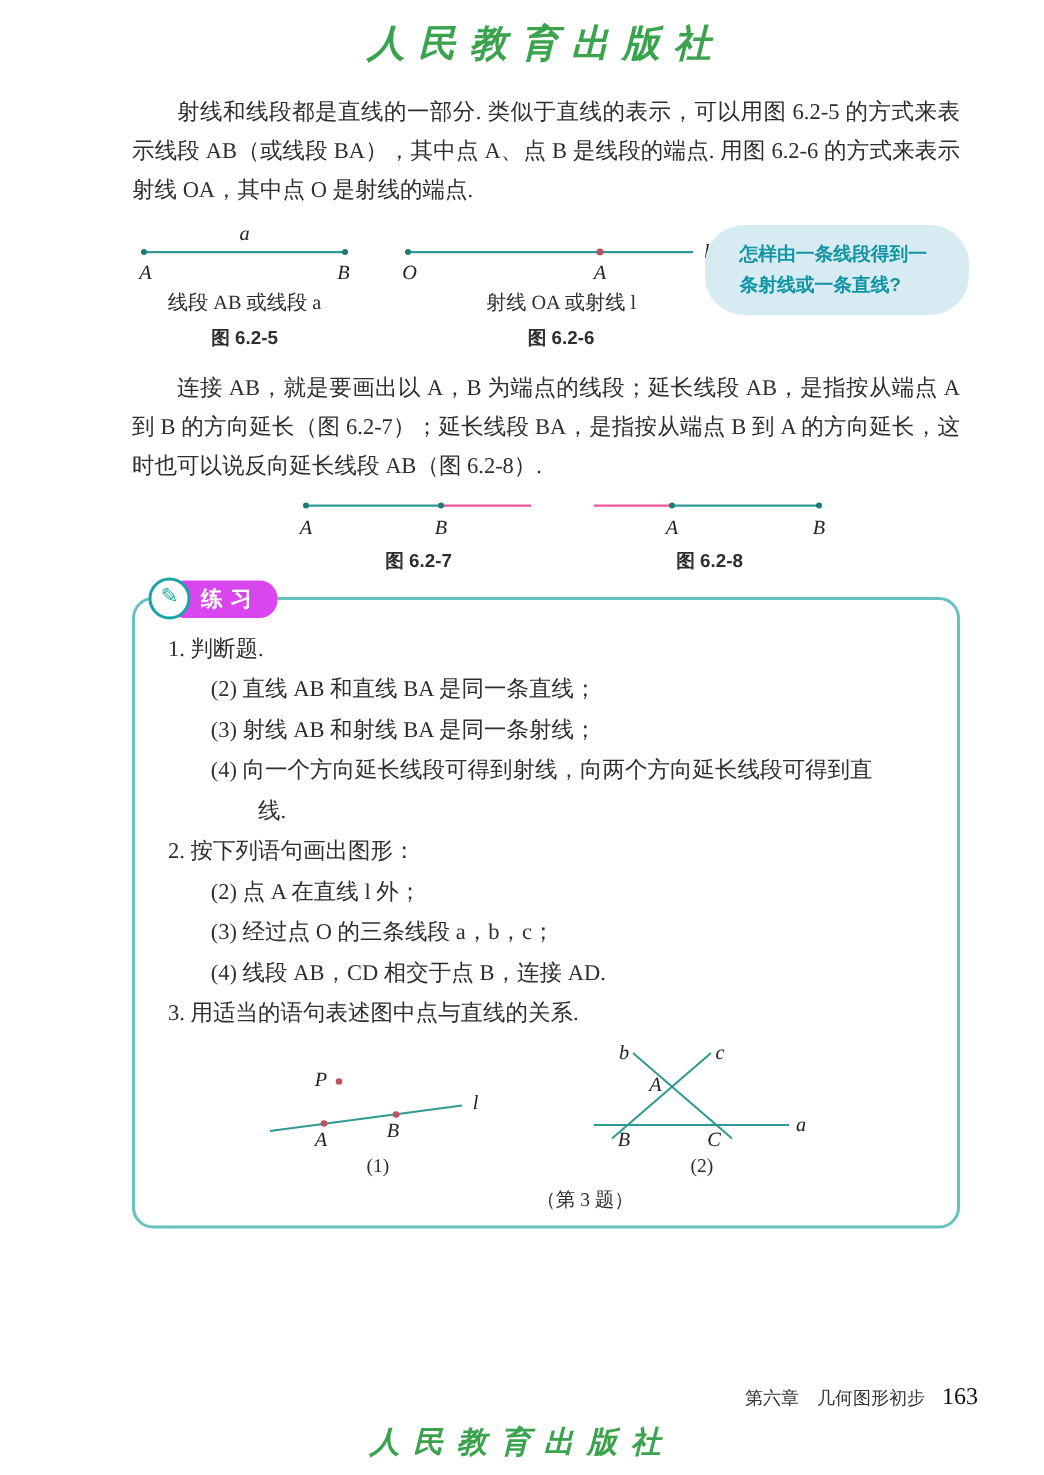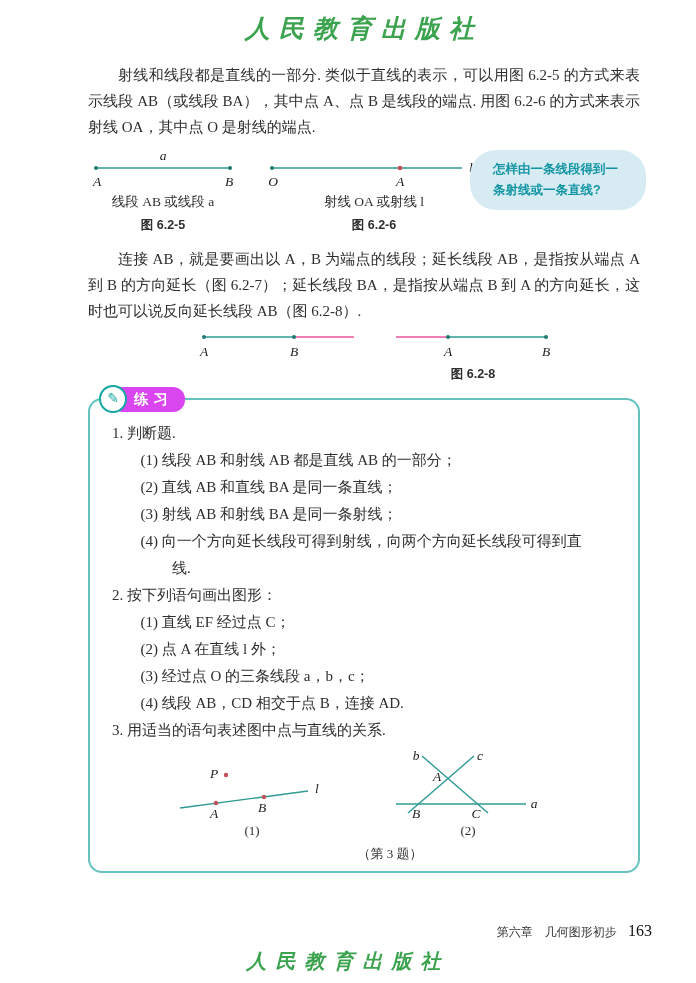--- a/index.html
+++ b/index.html
@@ -100,20 +100,21 @@
 
     <div class="figblock fb-627">
       <svg width="170" height="34">
         <line x1="10" y1="11" x2="100" y2="11" stroke="#2F9A94" stroke-width="1.5"></line>
         <line x1="100" y1="11" x2="160" y2="11" stroke="#E8559B" stroke-width="1.5"></line>
         <circle cx="10" cy="11" r="2" fill="#1F7A74"></circle>
         <circle cx="100" cy="11" r="2" fill="#1F7A74"></circle>
         <text x="10" y="30" text-anchor="middle">A</text>
         <text x="100" y="30" text-anchor="middle">B</text>
       </svg>
+      <div class="figno">图 6.2-7</div>
     </div>
 
     <div class="figblock fb-628">
       <svg width="170" height="34">
         <line x1="8" y1="11" x2="60" y2="11" stroke="#E8559B" stroke-width="1.5"></line>
         <line x1="60" y1="11" x2="158" y2="11" stroke="#2F9A94" stroke-width="1.5"></line>
         <circle cx="60" cy="11" r="2" fill="#1F7A74"></circle>
         <circle cx="158" cy="11" r="2" fill="#1F7A74"></circle>
         <text x="60" y="30" text-anchor="middle">A</text>
         <text x="158" y="30" text-anchor="middle">B</text>
@@ -123,29 +124,27 @@
   </div>
 
   <div class="exbox">
     <div class="extab">
       <div class="extab-circle">✎</div>
       <div class="extab-label">练习</div>
     </div>
 
     <div class="q">
       <div>1. 判断题.</div>
-      <div class="sub">(1) 线段 AB 和射线 AB 都是直线 AB 的一部分；</div>
       <div class="sub">(2) 直线 AB 和直线 BA 是同一条直线；</div>
       <div class="sub">(3) 射线 AB 和射线 BA 是同一条射线；</div>
       <div class="sub">(4) 向一个方向延长线段可得到射线，向两个方向延长线段可得到直线.</div>
     </div>
 
     <div class="q">
       <div>2. 按下列语句画出图形：</div>
-      <div class="sub">(1) 直线 EF 经过点 C；</div>
       <div class="sub">(2) 点 A 在直线 l 外；</div>
       <div class="sub">(3) 经过点 O 的三条线段 a，b，c；</div>
       <div class="sub">(4) 线段 AB，CD 相交于点 B，连接 AD.</div>
     </div>
 
     <div class="q">
       <div>3. 用适当的语句表述图中点与直线的关系.</div>
     </div>
 
     <div class="diagrams">

